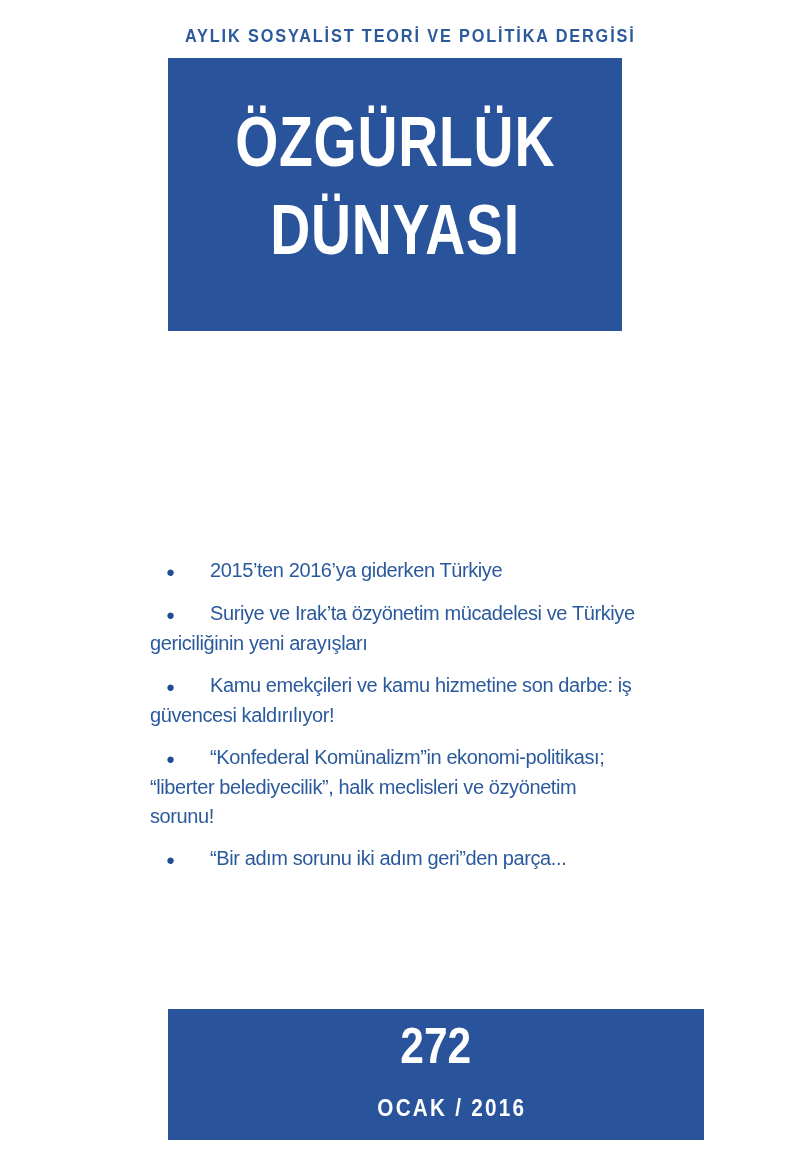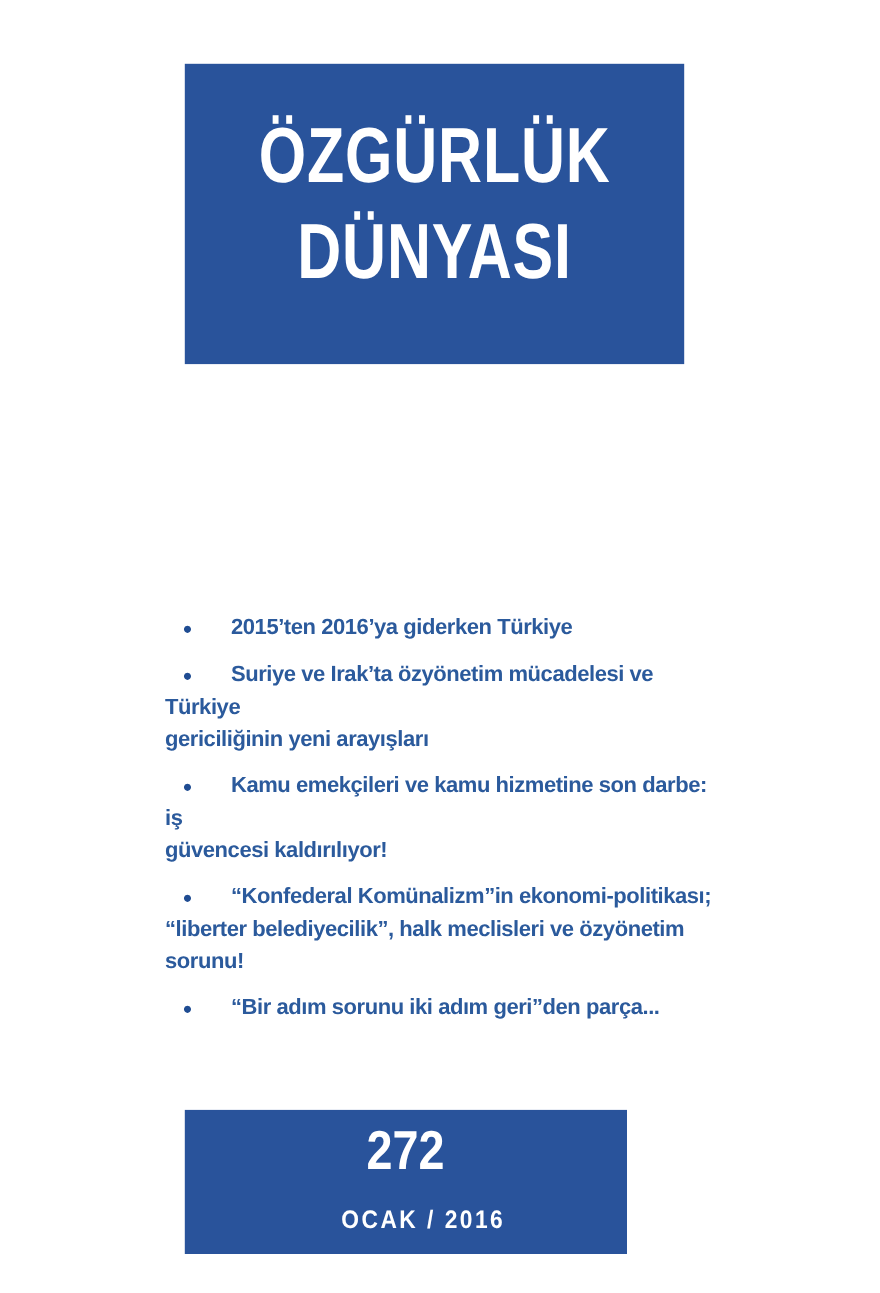--- a/index.html
+++ b/index.html
@@ -53,34 +53,34 @@
     transform: scaleX(0.78); transform-origin: center;
   }
 
   
   .contents {
     position: absolute; left: 150px; top: 556px; width: 520px;
   }
   .bullet {
     margin: 0 12px 13px 0;
     font-size: 20px; line-height: 29px;
-    font-weight: bold; letter-spacing: -0.4px;
+    font-weight: normal; letter-spacing: -0.4px;
     color: var(--text-blue);
   }
   .dot {
     display: inline-block; width: 60px; padding-left: 16px;
     font-size: 15px; color: var(--dot-blue);
     letter-spacing: 0;
   }
   .btxt { white-space: pre-line; }
 
   
   .footer-box {
     position: absolute; left: 168px; top: 1009px;
-    width: 402px; height: 131px;
+    width: 536px; height: 131px;
     background: var(--brand-blue);
     color: #fff; text-align: center;
   }
   .issue-number {
     position: absolute; top: 12px; left: 0; right: 0;
     font-size: 50px; font-weight: bold; line-height: 50px;
   }
   .issue-number > span {
     display: inline-block; transform: scaleX(0.85); transform-origin: center;
   }
@@ -93,20 +93,23 @@
   .issue-date > span {
     display: inline-block; white-space: nowrap;
     transform: scaleX(0.9); transform-origin: center;
   }
 </style>
 </head>
 <body>
 
 <div class="page">
 
+  <div class="tagline-wrap">
+    <span class="tagline">AYLIK SOSYALİST TEORİ VE POLİTİKA DERGİSİ</span>
+  </div>
 
   <div class="masthead">
     <div class="title-line">
       <span>ÖZGÜRLÜK</span>
     </div>
     <div class="title-line">
       <span>DÜNYASI</span>
     </div>
   </div>
 

